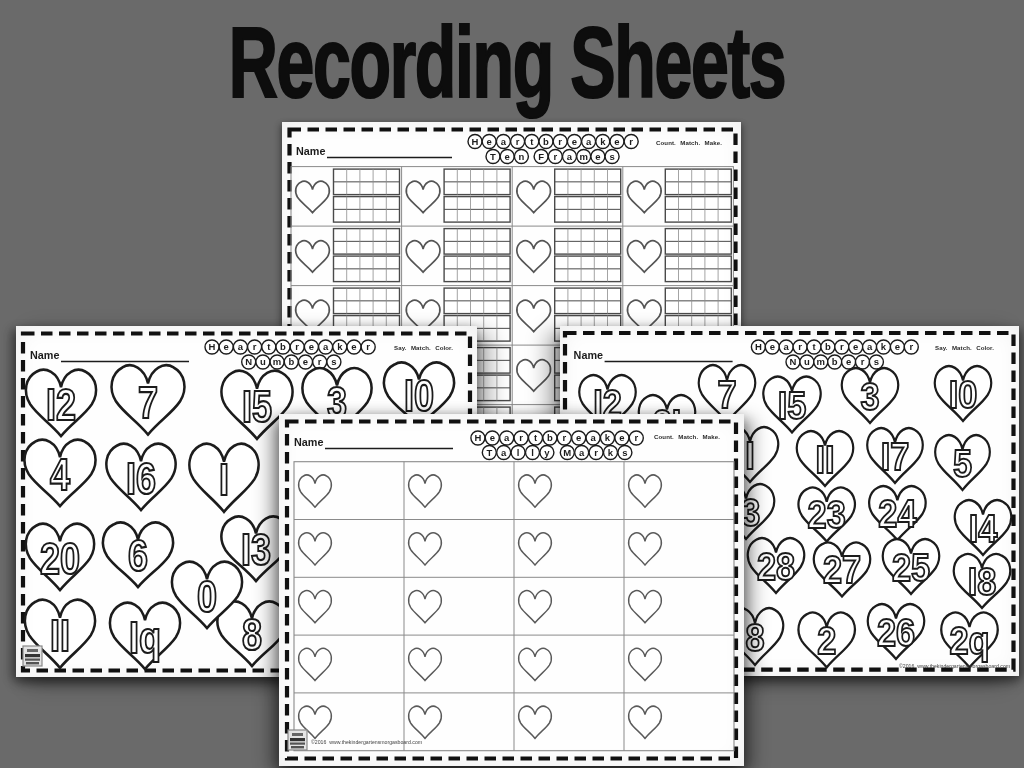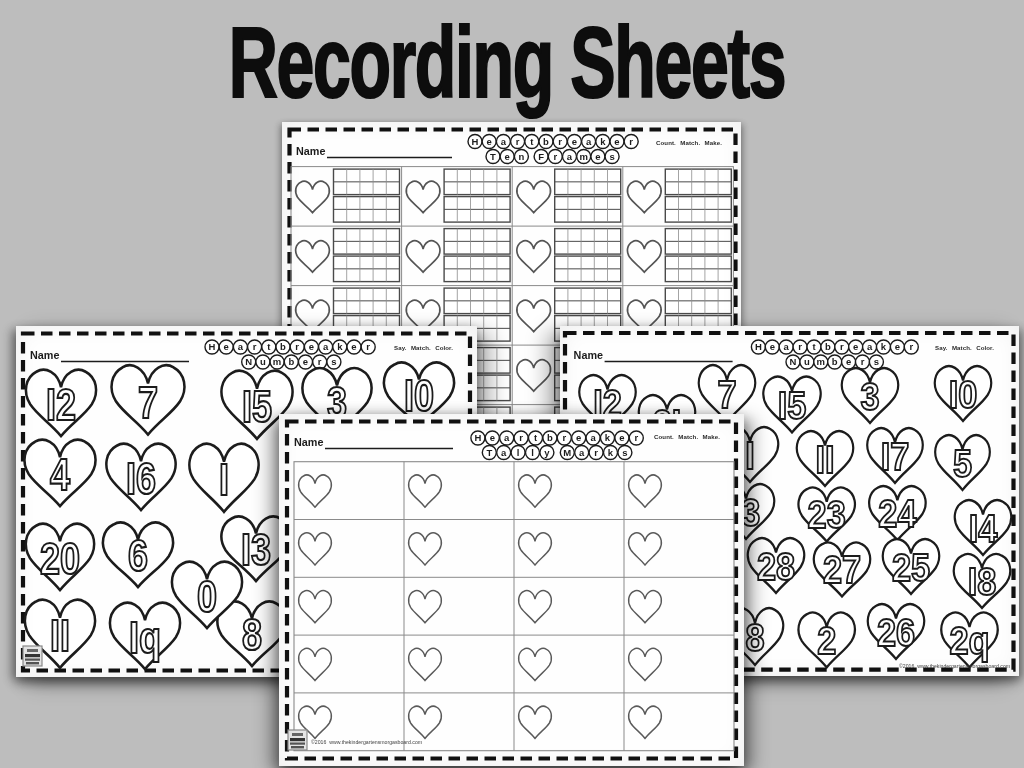--- a/index.html
+++ b/index.html
@@ -1,17 +1,17 @@
 <!DOCTYPE html>
 <html><head>
 <meta charset="utf-8">
 <style>
 html,body { margin:0; padding:0; background:#fff; }
 #canvas { filter: grayscale(1); position:relative; width:1024px; height:768px; overflow:hidden;
-  font-family:"Liberation Sans", sans-serif; background:#c4b5fd; }
+  font-family:"Liberation Sans", sans-serif; background:#4d7c0f; }
 .sheet { position:absolute; background:#fefefe; }
 .sheet:after { content:''; position:absolute; left:0; top:0; right:0; bottom:0; box-shadow: inset 0 0 22px rgba(0,0,0,0.07); pointer-events:none; }
 #s-ten { box-shadow: 0 3px 7px rgba(0,0,0,0.30), 3px 2px 6px rgba(0,0,0,0.15), -3px 2px 6px rgba(0,0,0,0.15); }
 #s-left { box-shadow: 0 6px 11px rgba(0,0,0,0.42), 13px 6px 20px rgba(0,0,0,0.32), -5px 3px 9px rgba(0,0,0,0.25); }
 #s-right { box-shadow: 0 6px 11px rgba(0,0,0,0.42), -13px 6px 20px rgba(0,0,0,0.32), 4px 3px 8px rgba(0,0,0,0.22); }
 #s-tally { box-shadow: 0 7px 12px rgba(0,0,0,0.45), 10px 5px 16px rgba(0,0,0,0.30), -10px 5px 16px rgba(0,0,0,0.30); }
 .sheet svg { display:block; font-family:"Liberation Sans", sans-serif; }
 .title { position:absolute; left:0; top:5px; width:1024px; text-align:center;
   font-weight:bold; font-size:100px; color:#0d0d0d; letter-spacing:-2px; -webkit-text-stroke:2.2px #0d0d0d;
   transform:translateX(-5px) scaleX(0.68); transform-origin:512px 0; white-space:nowrap; }

